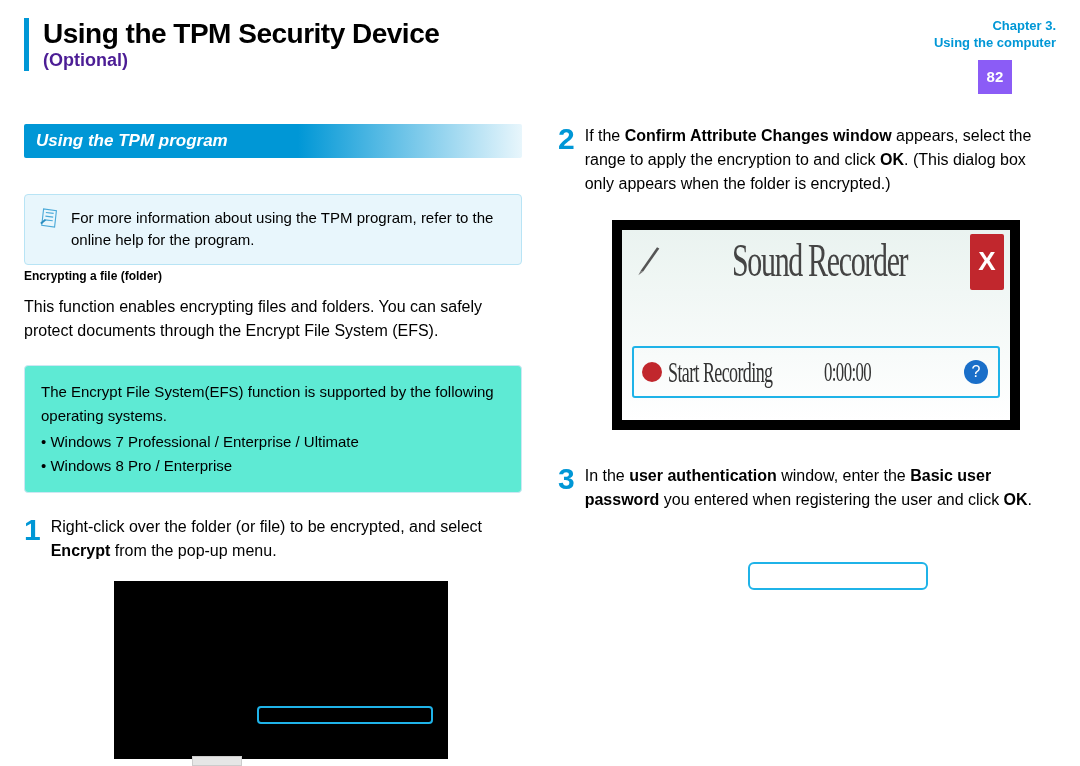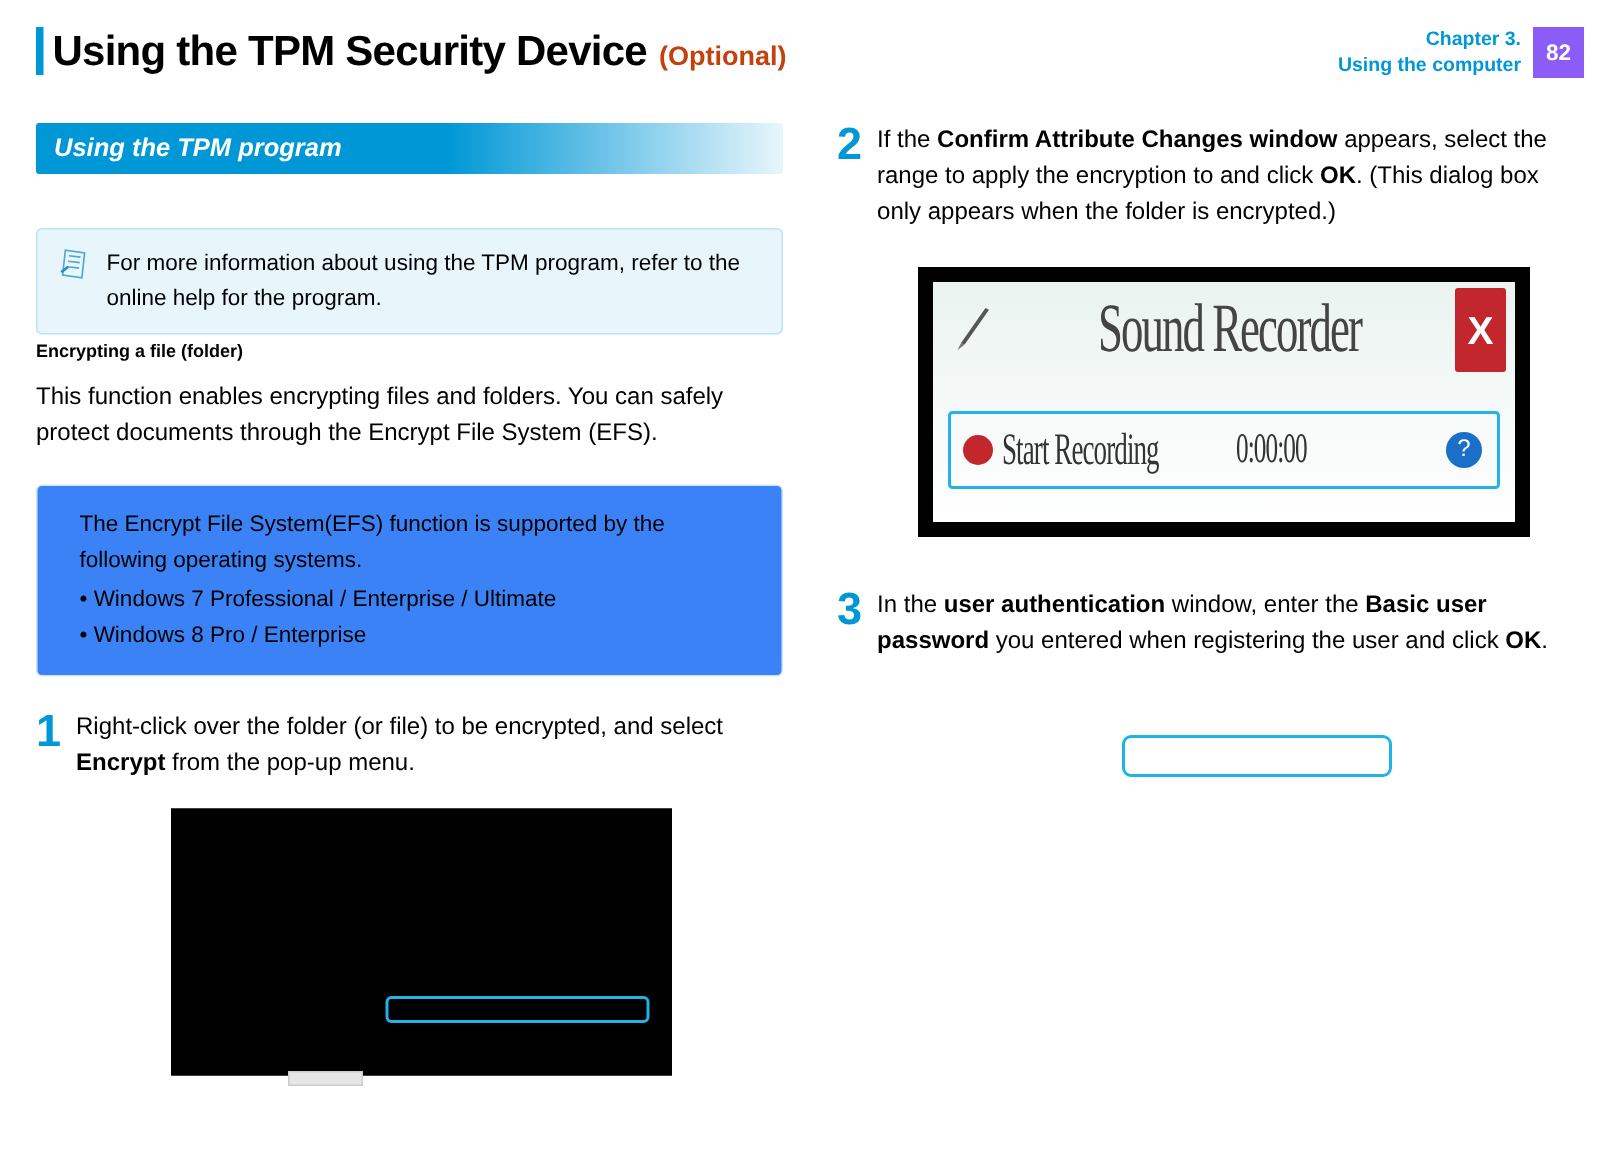--- a/index.html
+++ b/index.html
@@ -1,41 +1,41 @@
 <!DOCTYPE html>
 <html><head>
 <meta charset="utf-8">
 <style>
   * { box-sizing: border-box; margin: 0; padding: 0; }
   html, body { width: 1080px; height: 766px; font-family: Arial, Helvetica, sans-serif; color: #000; background: #fff; overflow: hidden; }
   .page { width: 1080px; height: 766px; position: relative; padding: 18px 24px 0 24px; }
   .header { display: flex; align-items: flex-start; justify-content: space-between; padding-right: 0; }
-  .title-wrap { display: flex; align-items: baseline; border-left: 5px solid #0097d6; padding-left: 6px; }
+  .title-wrap { display: flex; align-items: baseline; border-left: 5px solid #0097d6; padding-left: 6px; flex-direction: column; }
   .title { font-size: 28px; font-weight: 800; letter-spacing: -0.5px; color: #000; }
-  .subtitle { font-size: 18px; font-weight: 700; margin-left: 8px; color: #c2410c; }
-  .chapter-box { display: flex; align-items: center; gap: 8px; }
+  .subtitle { font-size: 18px; font-weight: 700; margin-left: 8px; color: #4c1d95; }
+  .chapter-box { display: flex; align-items: center; gap: 8px; flex-direction: column; }
   .chapter-text { text-align: right; font-size: 13px; font-weight: 700; color: #0097d6; line-height: 1.3; }
   .page-num { width: 34px; height: 34px; background: #8b5cf6; color: #fff; font-size: 15px; font-weight: 600; display: flex; align-items: center; justify-content: center; }
   .columns { display: flex; gap: 36px; margin-top: 30px; }
   .col { flex: 1; }
   .section-head { background: linear-gradient(to right, #0097d6 55%, #e8f6fc); color: #fff; font-weight: 700; font-size: 17px; padding: 7px 12px; border-radius: 2px; font-style: italic; }
   .info-box { display: flex; gap: 10px; background: #e8f6fc; border: 1px solid #b8e4f5; border-radius: 4px; padding: 12px 14px; font-size: 15px; line-height: 1.5; margin-top: 36px; }
   .info-box .info-icon svg { width: 22px; height: 22px; flex-shrink: 0; }
   .subhead { font-weight: 800; font-size: 12px; margin-top: 4px; }
   .body-text { font-size: 16px; line-height: 1.5; margin-top: 12px; }
-  .plain-box { background: #3b82f6; border: 1px solid #cde7f3; border-radius: 4px; padding: 14px 28px; font-size: 15px; line-height: 1.6; margin-top: 22px; }
+  .plain-box { background: #5eead4; border: 1px solid #cde7f3; border-radius: 4px; padding: 14px 16px; font-size: 15px; line-height: 1.6; margin-top: 22px; }
   .plain-box ul { list-style: none; margin-top: 2px; }
   .plain-box li::before { content: "• "; }
   .step { display: flex; gap: 10px; font-size: 16px; line-height: 1.5; margin-top: 22px; }
   .step-num { color: #0097d6; font-size: 30px; font-weight: 700; line-height: 1; }
   .step-body b { font-weight: 800; }
   .fig1 { margin: 18px 0 0 90px; width: 334px; height: 178px; background: #000; border: 3px solid #000; position: relative; }
   .fig1 .highlight { position: absolute; left: 140px; top: 122px; width: 176px; height: 18px; border: 2px solid #1fb3e8; border-radius: 4px; }
   .fig1 .foot { position: absolute; left: 75px; bottom: -10px; width: 50px; height: 10px; background: #e6e6e6; border: 1px solid #ccc; }
-  .fig2 { margin: 24px 0 0 54px; width: 408px; height: 180px; background: #000; padding: 10px; }
+  .fig2 { margin: 24px 0 0 54px; width: 408px; height: 210px; background: #000; padding: 10px; }
   .fig2-inner { width: 100%; height: 100%; background: linear-gradient(#eaf3f0, #ffffff); position: relative; }
   .fig2 .pencil { position: absolute; left: 14px; top: 12px; }
   .fig2 .pencil svg { width: 28px; height: 34px; }
   .fig2 .sound-title { position: absolute; left: 110px; top: 4px; font-family: 'Times New Roman', serif; font-size: 46px; letter-spacing: -2px; transform: scaleX(0.65); transform-origin: left; color: #444; }
   .fig2 .close-btn { position: absolute; right: 6px; top: 4px; width: 34px; height: 56px; background: #c1272d; color: #fff; font-size: 26px; font-weight: 700; display: flex; align-items: center; justify-content: center; border-radius: 2px; }
   .fig2 .bar { position: absolute; left: 10px; bottom: 22px; right: 10px; height: 52px; border: 2px solid #1fb3e8; border-radius: 3px; display: flex; align-items: center; }
   .fig2 .dot { width: 20px; height: 20px; background: #c1272d; border-radius: 50%; margin-left: 8px; }
   .fig2 .rec-label { font-family: 'Times New Roman', serif; font-size: 30px; letter-spacing: -1px; transform: scaleX(0.6); transform-origin: left; color: #333; margin-left: 6px; }
   .fig2 .timer { font-family: 'Times New Roman', serif; font-size: 28px; letter-spacing: -1px; transform: scaleX(0.6); transform-origin: left; color: #333; position: absolute; left: 190px; }
   .fig2 .help { position: absolute; right: 10px; width: 24px; height: 24px; border-radius: 50%; background: #1a6fc9; color: #fff; font-size: 16px; display: flex; align-items: center; justify-content: center; }

